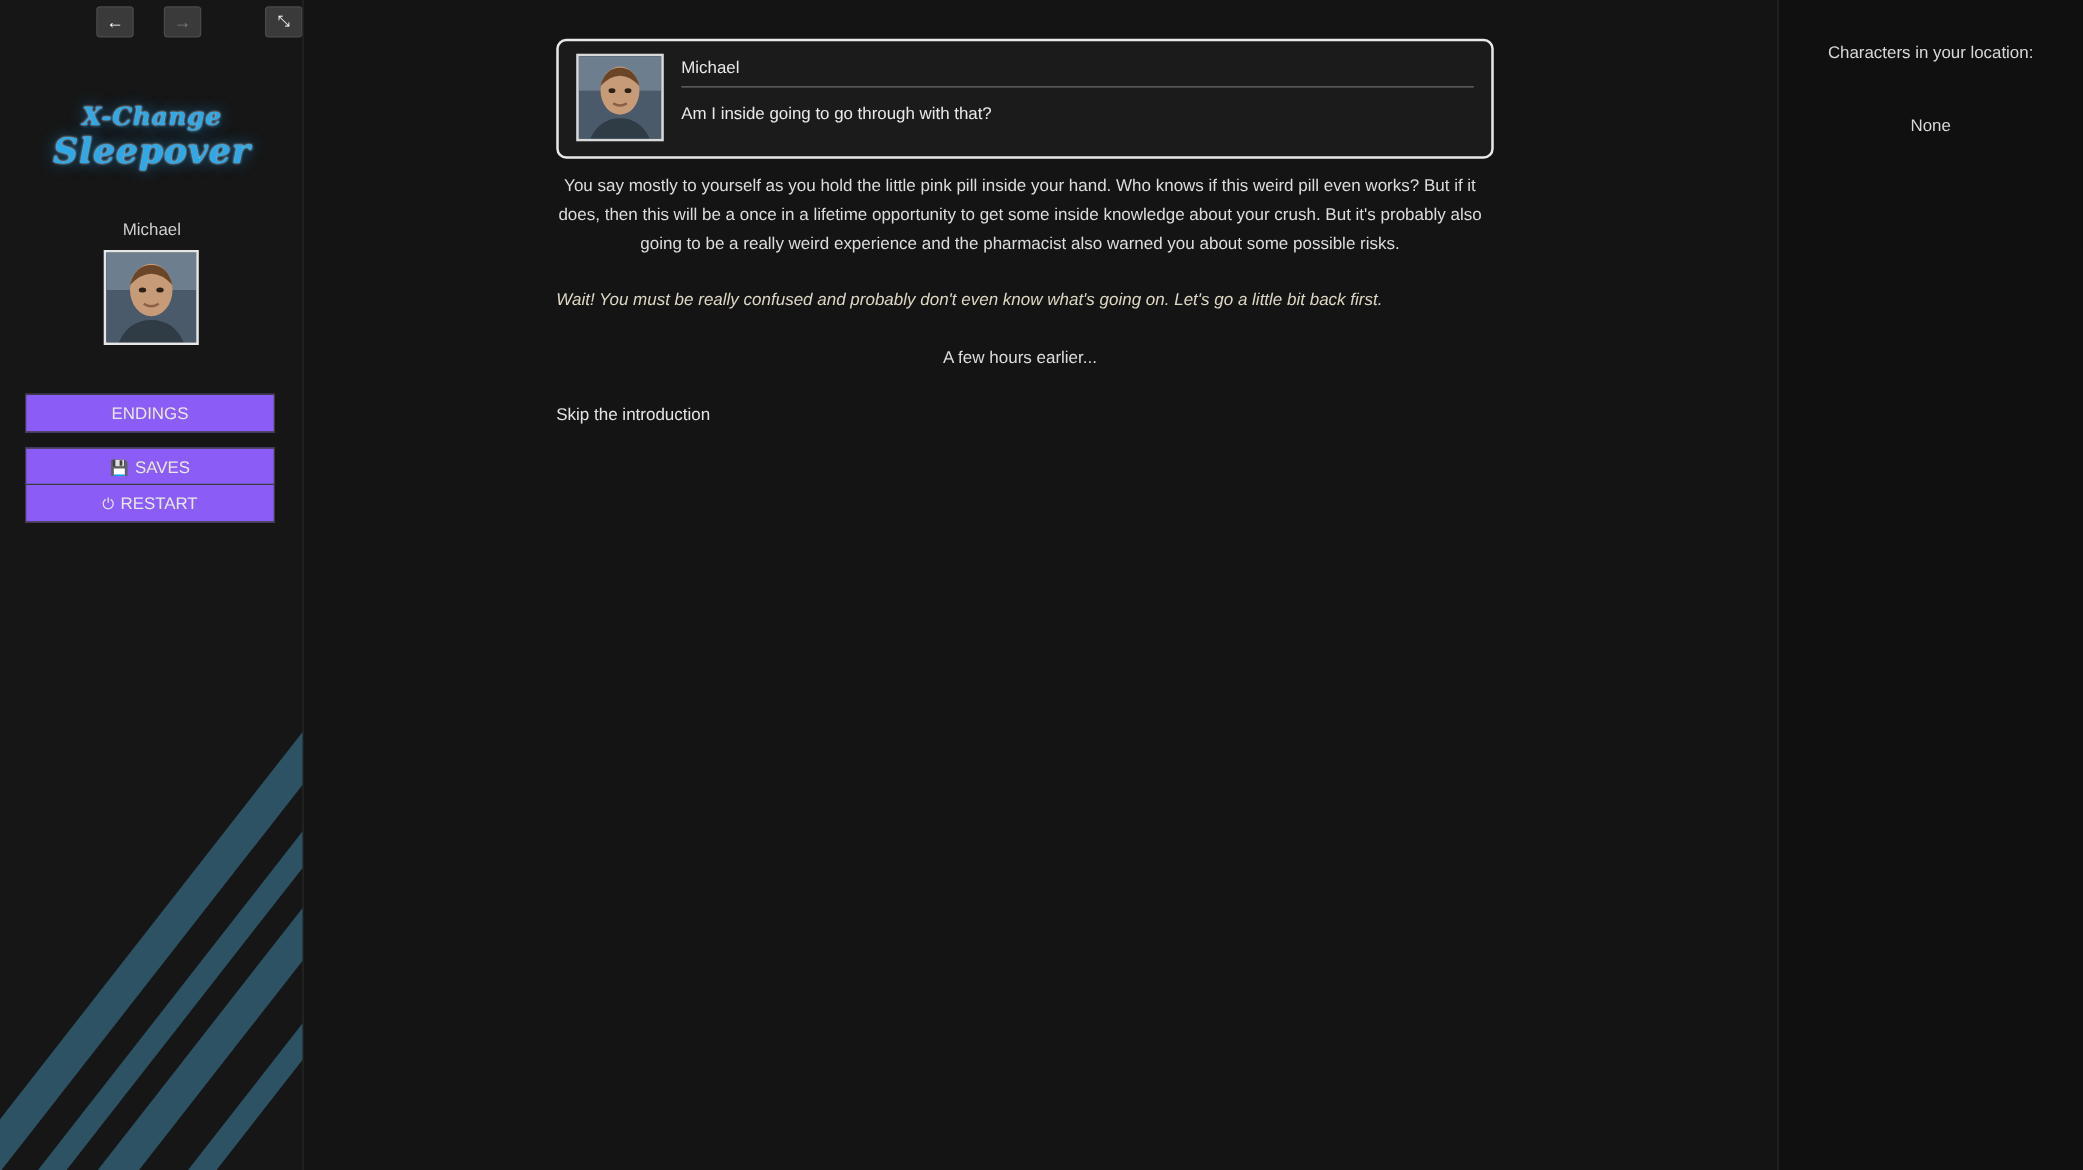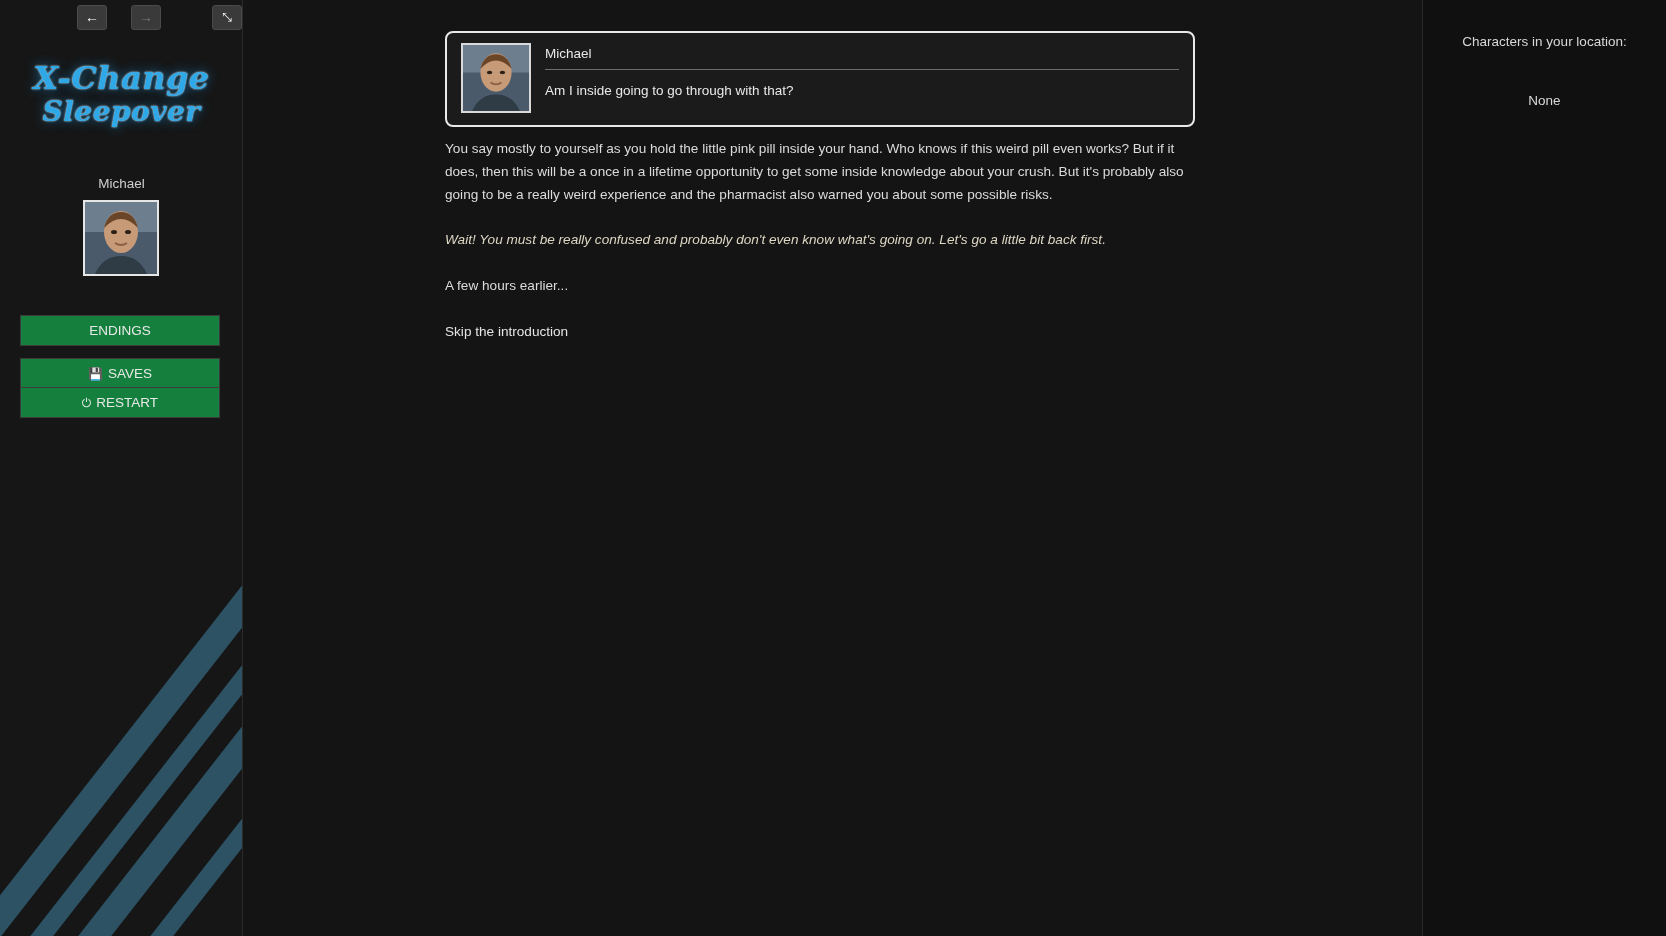--- a/index.html
+++ b/index.html
@@ -76,21 +76,21 @@
     font-style: italic;
     font-weight: bold;
     color: #2fa8e8;
     text-shadow:
       0 0 2px #fff,
       1px 1px 0 #0c2b3d,
       2px 2px 0 #0c2b3d,
       0 0 12px #1b6ea0;
     letter-spacing: .5px;
   }
-  .logo .l1 { font-size: 32px; }
+  .logo .l1 { font-size: 20px; margin-top: 21px; }
   .logo .l2 { font-size: 28px; margin-top: 4px; }
 
   .char-name {
     position: absolute;
     top: 176px; left: 0; width: 243px;
     text-align: center;
     color: #cfcfcf;
     font-size: 13.5px;
   }
   .char-portrait {
@@ -100,21 +100,21 @@
     border: 2px solid #e6e6e6;
     background: #3b4a5a;
     overflow: hidden;
   }
   .char-portrait svg { display: block; }
 
   .side-btn {
     position: absolute;
     left: 20px;
     width: 200px;
-    background: #15803d;
+    background: #8b5cf6;
     border: 1px solid #3c3c3c;
     color: #e8e8e8;
     font-size: 13.5px;
     text-align: center;
     padding: 7px 0;
     cursor: pointer;
     user-select: none;
   }
   .side-btn.endings { top: 315px; }
   .side-btn.saves   { top: 358px; border-bottom: none; }
@@ -167,21 +167,21 @@
     width: 742px;
     color: #dcdcdc;
     font-size: 13.6px;
     line-height: 22.8px;
   }
   .story p { margin: 0 0 23px 0; }
   .story p.warn {
     color: #ded7c4;
     font-style: italic;
   }
-  .story p.plain { color: #dcdcdc; }
+  .story p.plain { color: #dcdcdc; text-align: center; }
   .choice {
     color: #e4e4e4;
     font-size: 13.6px;
     cursor: pointer;
   }
 
   
   .rightpanel {
     position: relative;
     flex: 1;

